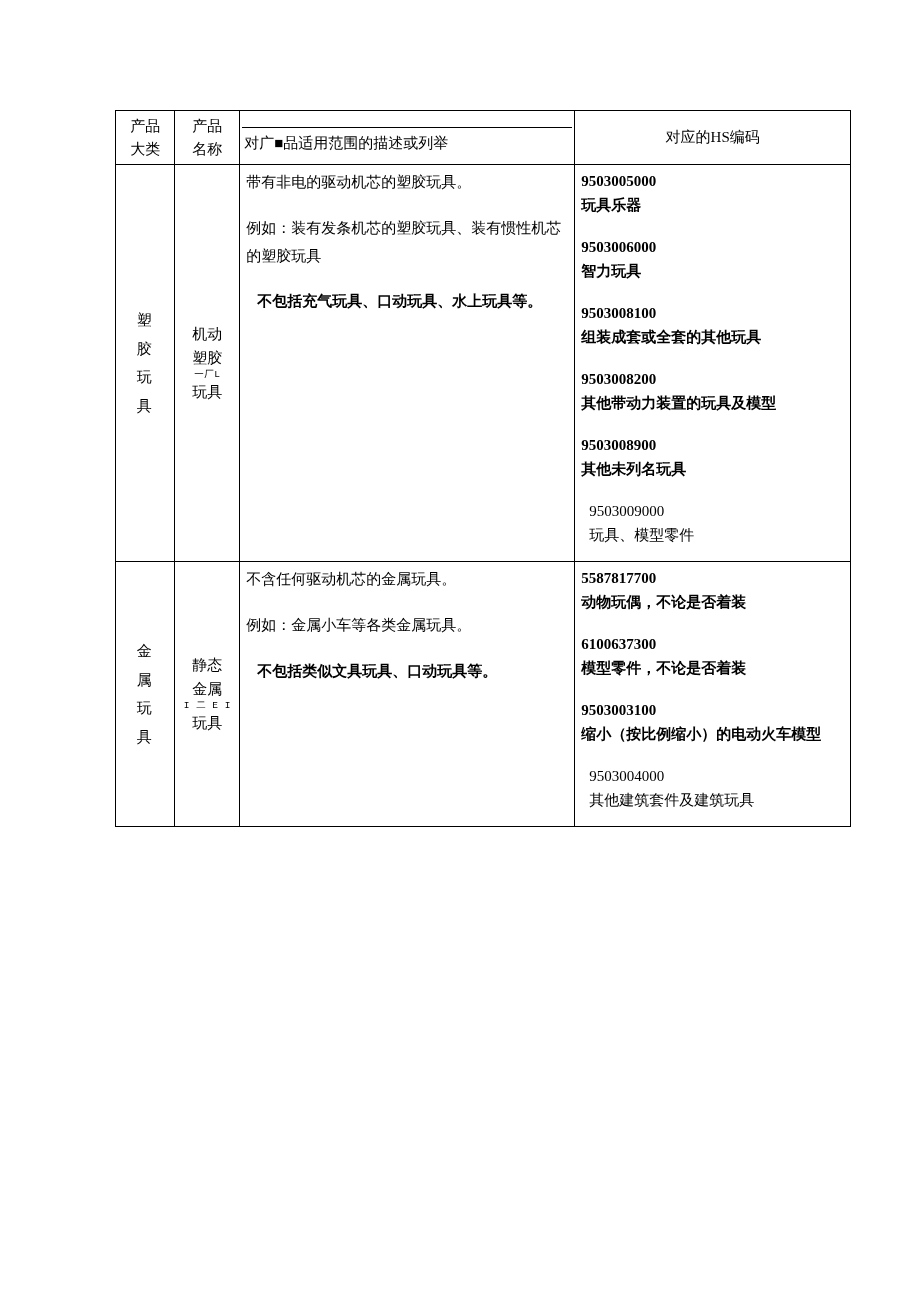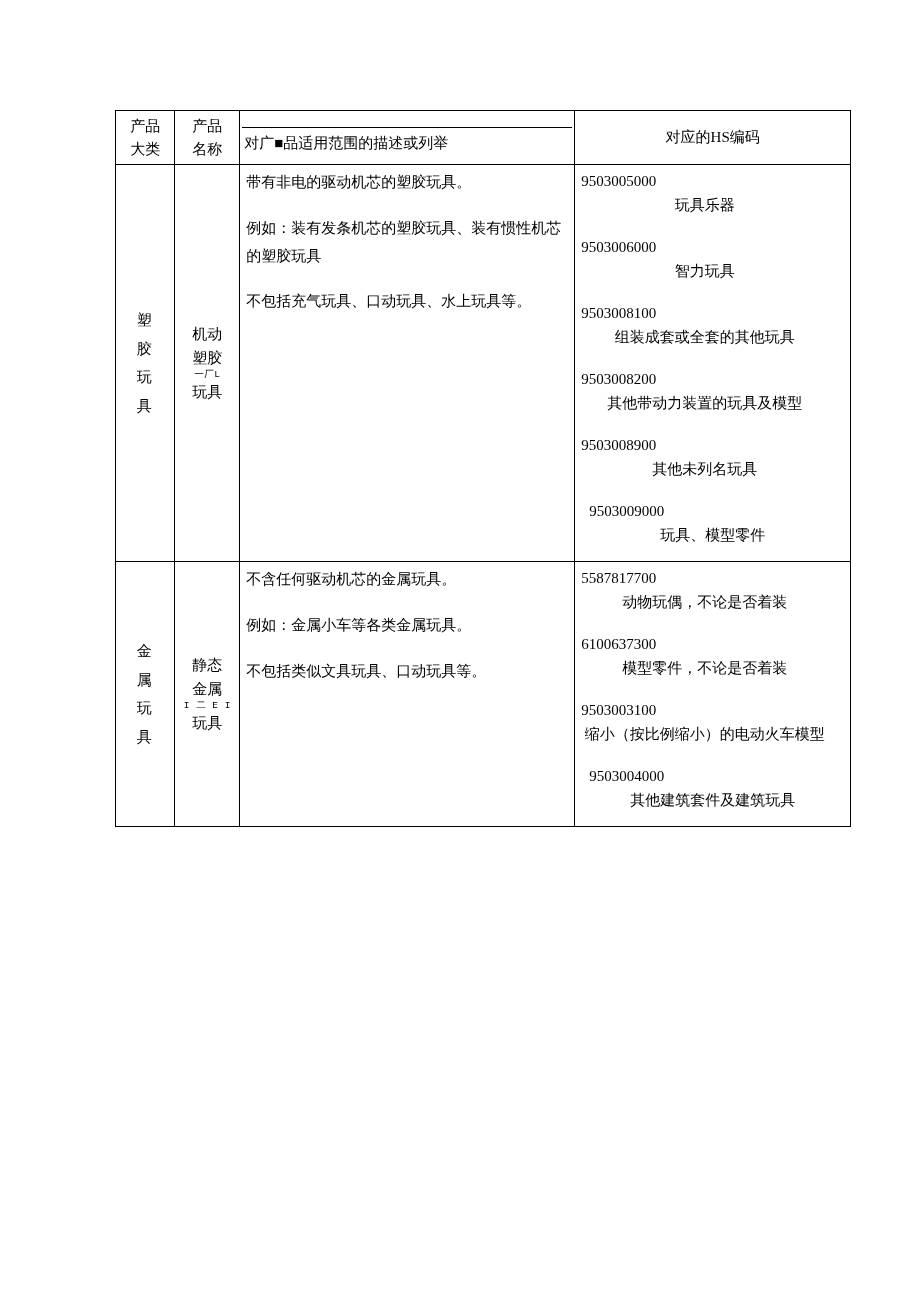--- a/index.html
+++ b/index.html
@@ -65,25 +65,25 @@
     font-size: 9.5px;
     line-height: 1.0;
     letter-spacing: 0.5px;
     font-family: Liberation Mono, monospace;
   }
   .desc-cell, .hs-cell {
     padding: 4px 6px 6px 6px;
     line-height: 1.85;
   }
   .para { margin: 0 0 18px 0; }
-  .para-last { margin: 0; }
-  .hs-item { margin: 0 16px 18px 0; }
+  .para-last { margin: 11px; font-weight: bold; }
+  .hs-item { margin: 0 16px 18px 0; font-weight: bold; }
   .hs-item-last { margin: 8px; }
   .hs-code { line-height: 1.6; }
-  .hs-label { line-height: 1.6; text-align: center; }
+  .hs-label { line-height: 1.6; }
 </style>
 </head>
 <body>
 
 <div class="page">
 <table>
   <colgroup>
     <col class="col-a">
         <col class="col-b">
         <col class="col-c">

